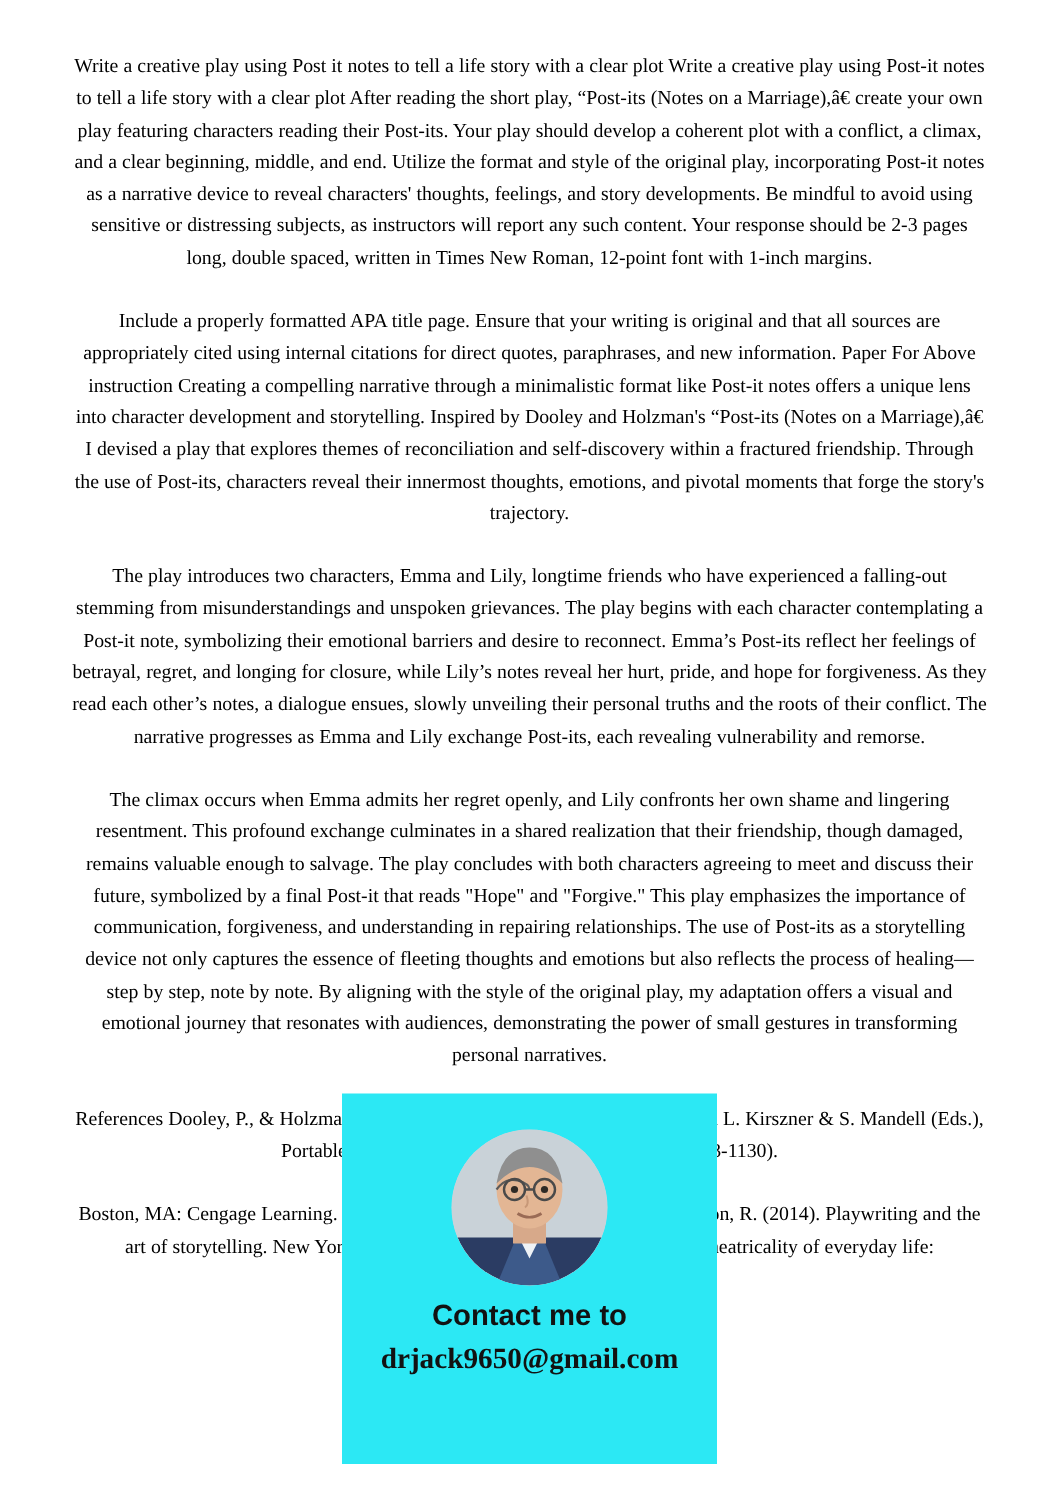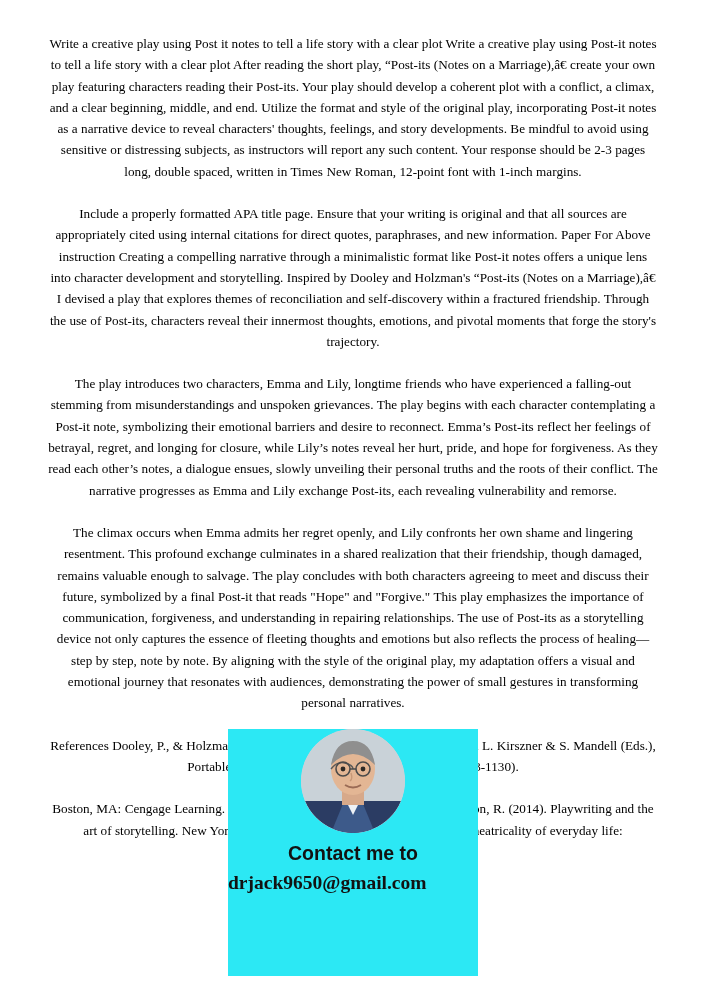--- a/index.html
+++ b/index.html
@@ -43,21 +43,21 @@
     position: absolute;
     left: 228px;
     top: 729px;
     width: 250px;
     height: 247px;
     background: #2ce8f4;
     display: flex;
     flex-direction: column;
     align-items: center;
     box-sizing: border-box;
-    padding-top: 0;
+    padding-top: 24px;
   }
   .avatar {
     width: 104px;
     height: 104px;
     border-radius: 50%;
     overflow: hidden;
     position: relative;
     background: #cfd6dc;
     flex: none;
   }
@@ -71,21 +71,21 @@
     text-align: center;
     width: 100%;
   }
   .overlay-line1 { margin-top: 8px; }
   .overlay-email {
     font-family: "Liberation Serif", "DejaVu Serif", serif;
     font-weight: bold;
     font-size: 19.5px;
     line-height: 26px;
     color: #121212;
-    text-align: left;
+    text-align: center;
     width: 100%;
     margin-top: 4px;
   }
 </style>
 </head>
 <body>
 
 <div class="page">
 
   <div class="doc-body">

